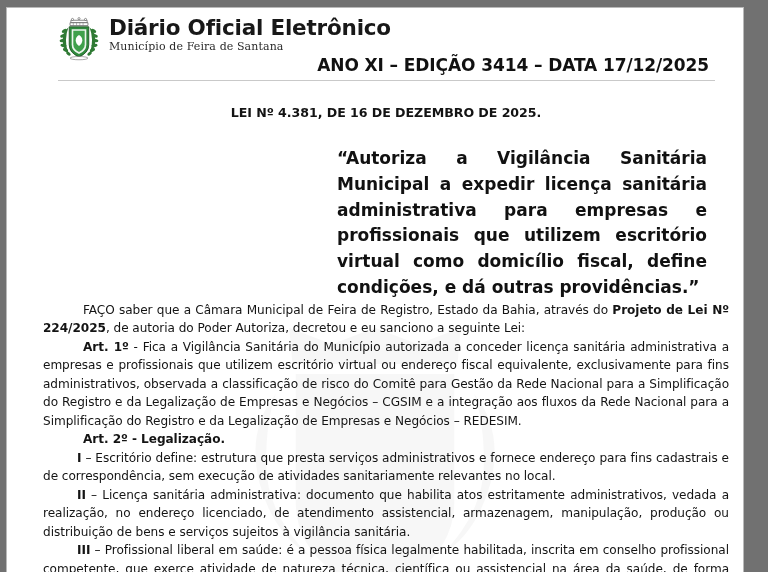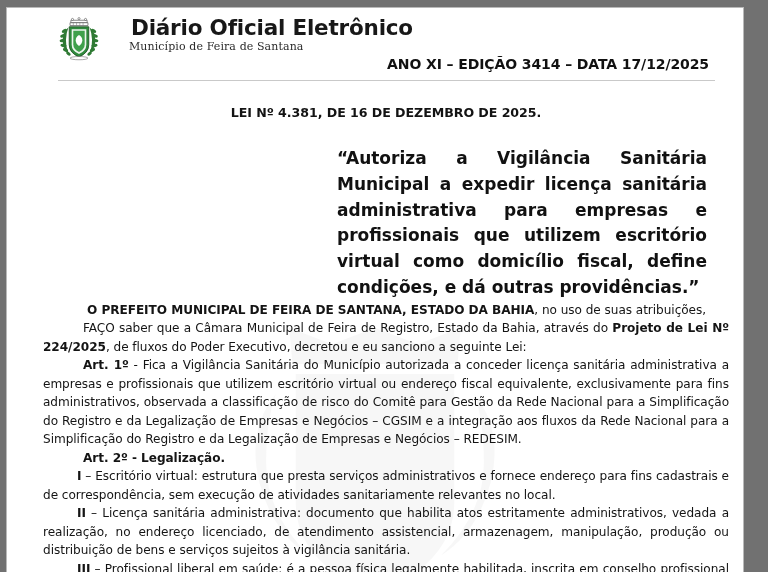--- a/index.html
+++ b/index.html
@@ -74,45 +74,43 @@
     line-height: 1;
   }
   .doe-title {
     font-family: "DejaVu Sans", sans-serif;
     font-weight: bold;
     font-size: 21.5px;
     letter-spacing: -0.2px;
     color: #181818;
     white-space: nowrap;
     line-height: 1.12;
-    margin-left: 22px;
   }
   .doe-sub {
     font-family: "DejaVu Serif", serif;
     font-size: 11px;
     color: #2b2b2b;
     letter-spacing: 0.1px;
     margin-top: 1px;
     white-space: nowrap;
-    margin-left: 20px;
   }
 
   
   .edition-row {
     position: relative;
     z-index: 2;
     text-align: right;
     padding-right: 34px;
     margin-top: -5px;
     height: 22px;
   }
   .edition-text {
     font-family: "DejaVu Sans", sans-serif;
     font-weight: bold;
-    font-size: 14px;
+    font-size: 17px;
     color: #111;
     letter-spacing: -0.1px;
   }
   .head-rule {
     position: relative;
     z-index: 2;
     height: 1px;
     background: #c9c9c9;
     margin: 3px 28px 0 51px;
   }
@@ -238,38 +236,35 @@
       <div class="head-rule"></div>
 
       <div class="doc-body">
 
         <div class="law-heading">LEI Nº 4.381, DE 16 DE DEZEMBRO DE 2025.</div>
 
         <div class="ementa">
           <span>“Autoriza a Vigilância Sanitária Municipal a expedir licença sanitária administrativa para empresas e profissionais que utilizem escritório virtual como domicílio fiscal, define condições, e dá outras providências.”</span>
         </div>
 
-        <p class="para gap-lg center-ind">
-          <b>O PREFEITO MUNICIPAL DE FEIRA DE SANTANA, ESTADO DA BAHIA</b><span>, no uso de suas atribuições,</span>
-        </p>
 
         <p class="para gap-md indent">
-          <span>FAÇO saber que a Câmara Municipal de Feira de Registro, Estado da Bahia, através do </span><b>Projeto de Lei Nº 224/2025</b><span>, de fluxos do Poder Executivo, decretou e eu sanciono a seguinte Lei:</span>
+          <span>FAÇO saber que a Câmara Municipal de Feira de Registro, Estado da Bahia, através do </span><b>Projeto de Lei Nº 224/2025</b><span>, de autoria do Poder Autoriza, decretou e eu sanciono a seguinte Lei:</span>
         </p>
 
         <p class="para gap-md indent">
           <b>Art. 1º</b><span> - Fica a Vigilância Sanitária do Município autorizada a conceder licença sanitária administrativa a empresas e profissionais que utilizem escritório virtual ou endereço fiscal equivalente, exclusivamente para fins administrativos, observada a classificação de risco do Comitê para Gestão da Rede Nacional para a Simplificação do Registro e da Legalização de Empresas e Negócios – CGSIM e a integração aos fluxos da Rede Nacional para a Simplificação do Registro e da Legalização de Empresas e Negócios – REDESIM.</span>
         </p>
 
         <p class="para gap-md indent">
           <b>Art. 2º - Legalização.</b>
         </p>
 
         <p class="para gap-md indent-sm">
-          <b>I</b><span> – Escritório virtual: estrutura que presta serviços administrativos e fornece endereço para fins cadastrais e de correspondência, sem execução de atividades sanitariamente relevantes no local.</span>
+          <b>I</b><span> – Escritório define: estrutura que presta serviços administrativos e fornece endereço para fins cadastrais e de correspondência, sem execução de atividades sanitariamente relevantes no local.</span>
         </p>
 
         <p class="para gap-md indent-sm">
           <b>II</b><span> – Licença sanitária administrativa: documento que habilita atos estritamente administrativos, vedada a realização, no endereço licenciado, de atendimento assistencial, armazenagem, manipulação, produção ou distribuição de bens e serviços sujeitos à vigilância sanitária.</span>
         </p>
 
         <p class="para gap-md indent-sm">
           <b>III</b><span> – Profissional liberal em saúde: é a pessoa física legalmente habilitada, inscrita em conselho profissional competente, que exerce atividade de natureza técnica, científica ou assistencial na área da saúde, de forma pessoal</span>
         </p>
 

